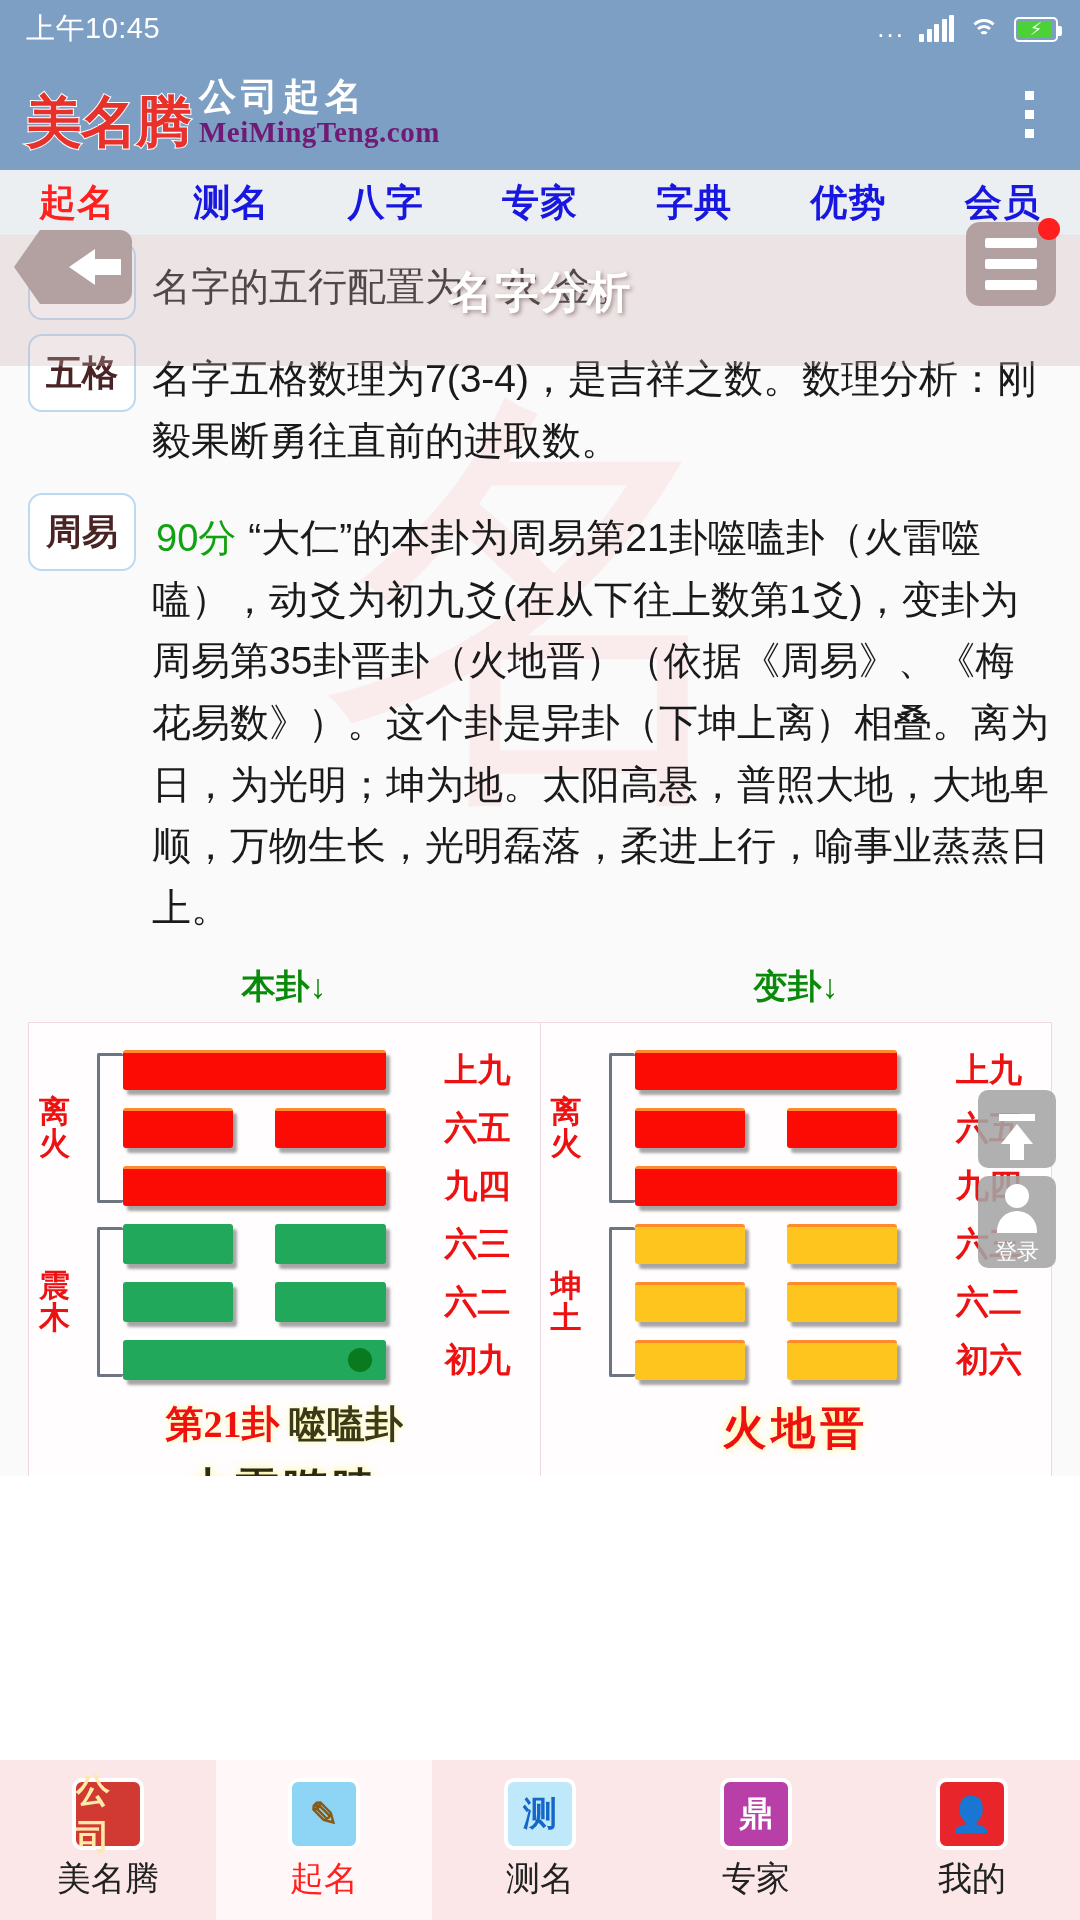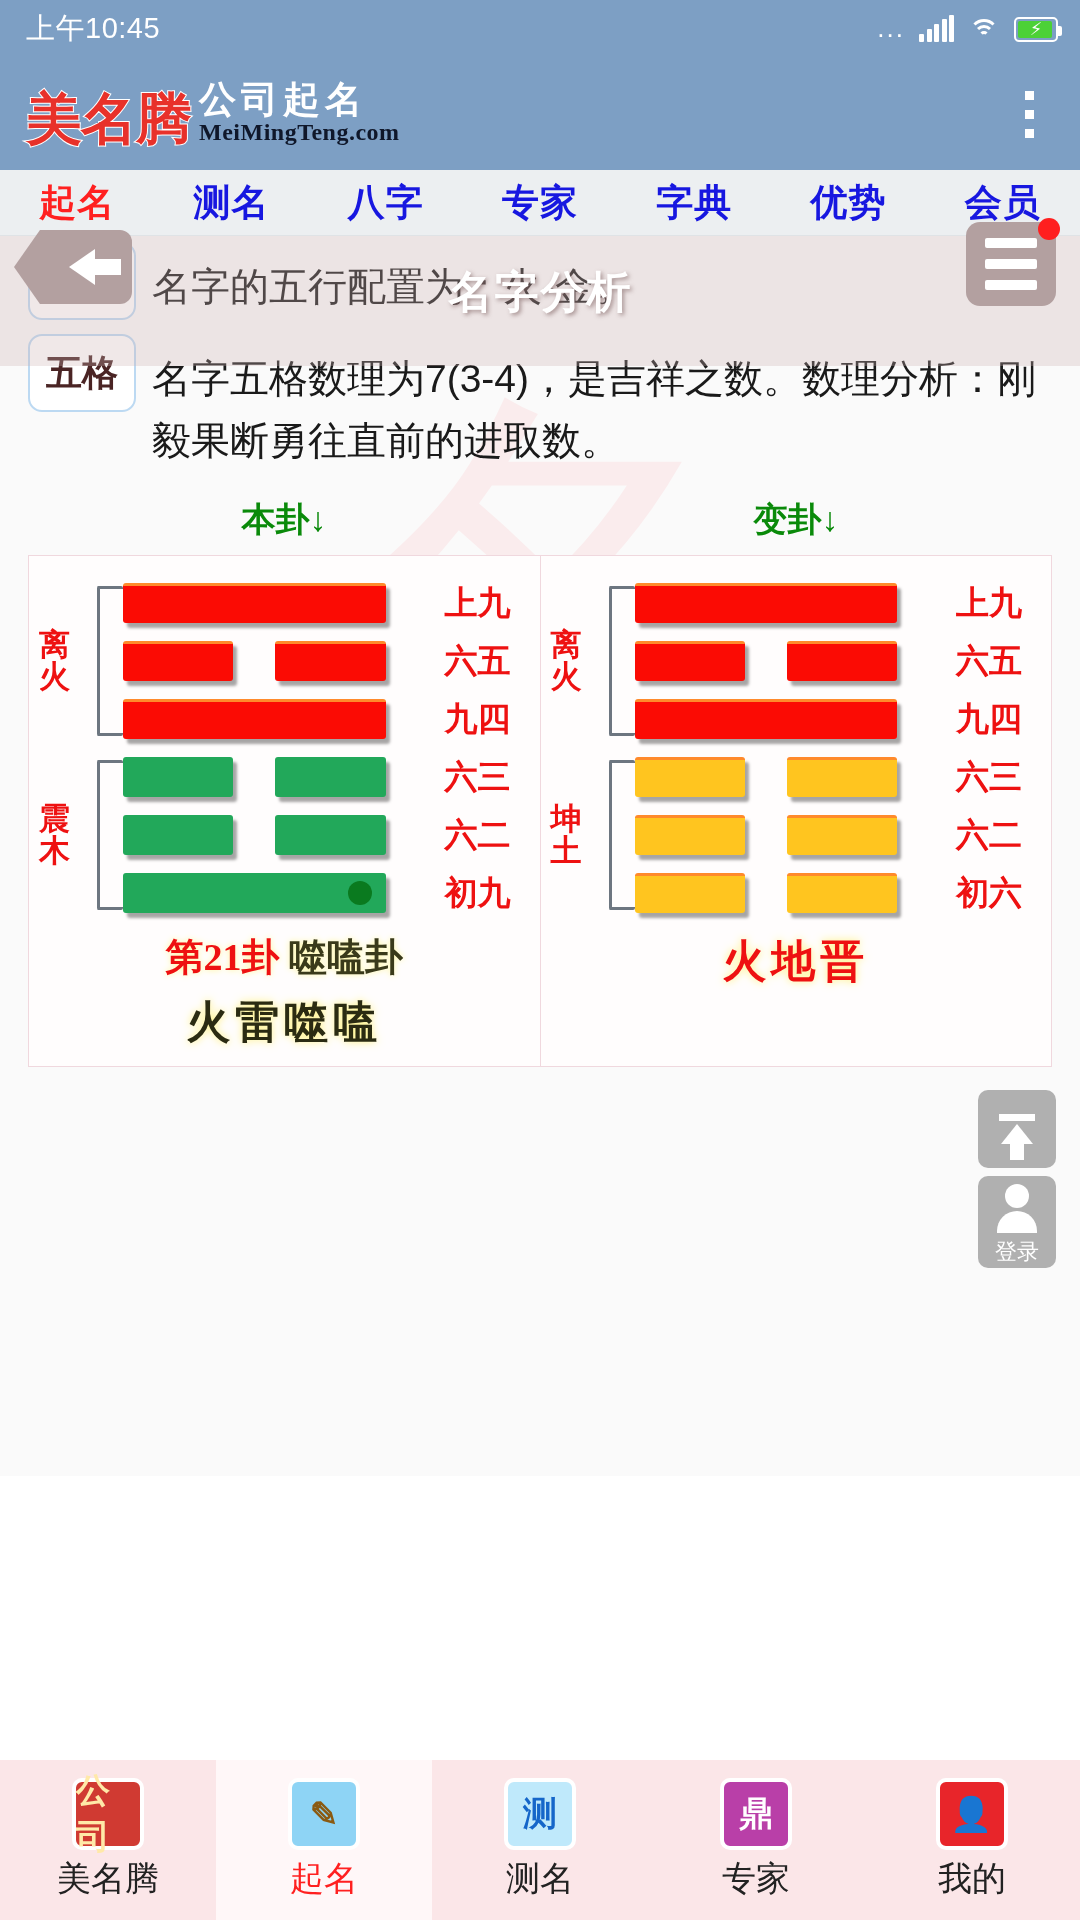--- a/index.html
+++ b/index.html
@@ -66,21 +66,21 @@
     line-height: 1;
   }
   .logo-right { display: flex; flex-direction: column; margin-bottom: 2px; }
   .logo-sub {
     font-family: "Liberation Serif", "DejaVu Serif", serif;
     font-weight: bold; font-size: 37px; color: #ffffff;
     letter-spacing: 5px; line-height: 1.05;
   }
   .logo-url {
     font-family: "Liberation Serif", "DejaVu Serif", serif;
-    font-weight: bold; font-size: 24px; color: #0f172a;
+    font-weight: bold; font-size: 29px; color: #701a75;
     letter-spacing: 0.5px; line-height: 1.05;
   }
   .kebab { display: flex; flex-direction: column; gap: 10px; padding: 6px 12px; }
   .kebab i { display: block; width: 9px; height: 9px; background: #fff; }
 
   
   .navbar {
     height: 66px;
     background: #eceff1;
     display: flex; align-items: center;
@@ -356,20 +356,26 @@
   <div class="row blk-wuxing">
     <div class="tag">五行</div>
     <div class="para indent">名字的五行配置为：火-金。</div>
   </div>
 
   <div class="row blk-wuge">
     <div class="tag">五格</div>
     <div class="para indent">名字五格数理为7(3-4)，是吉祥之数。数理分析：刚毅果断勇往直前的进取数。</div>
   </div>
 
+  <div class="row blk-zhouyi">
+    <div class="tag">周易</div>
+    <div class="para indent">
+      <span class="score">90分</span><span>“大仁”的本卦为周易第21卦噬嗑卦（火雷噬嗑），动爻为初九爻(在从下往上数第1爻)，变卦为周易第35卦晋卦（火地晋）（依据《周易》、《梅花易数》）。这个卦是异卦（下坤上离）相叠。离为日，为光明；坤为地。太阳高悬，普照大地，大地卑顺，万物生长，光明磊落，柔进上行，喻事业蒸蒸日上。</span>
+    </div>
+  </div>
 
   <div class="hexheads">
     <div>本卦↓</div>
     <div>变卦↓</div>
   </div>
 
   <div class="hexwrap">
 
     <div class="hexcell">
       <div class="trigram">

